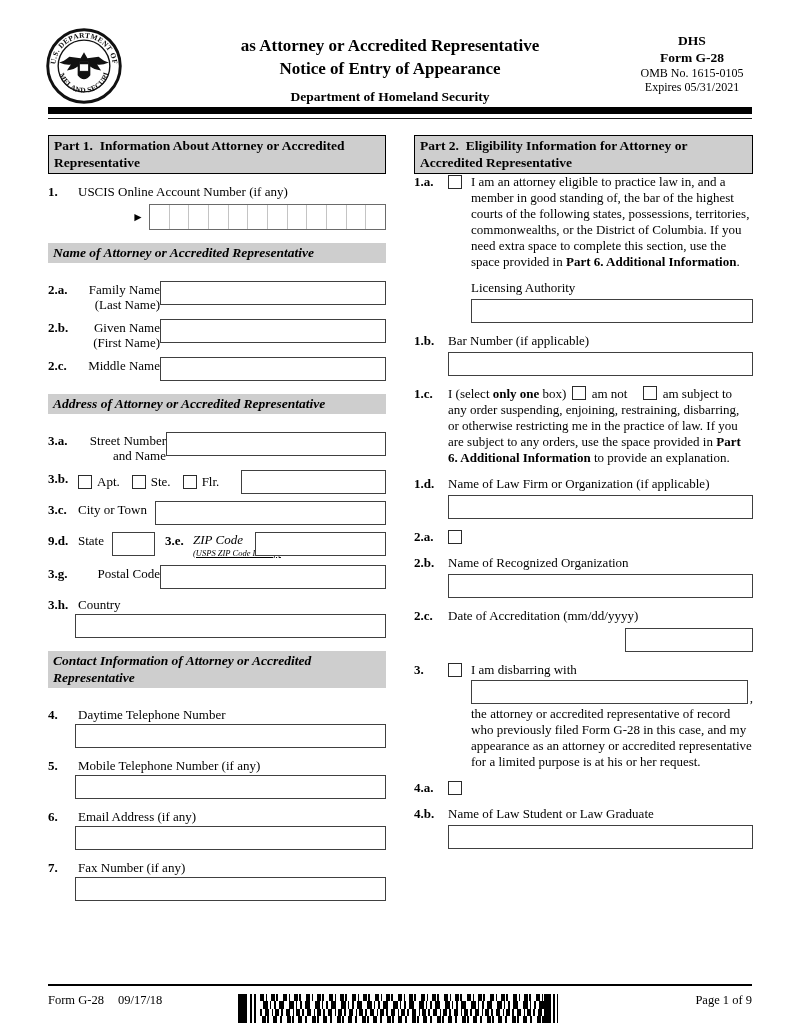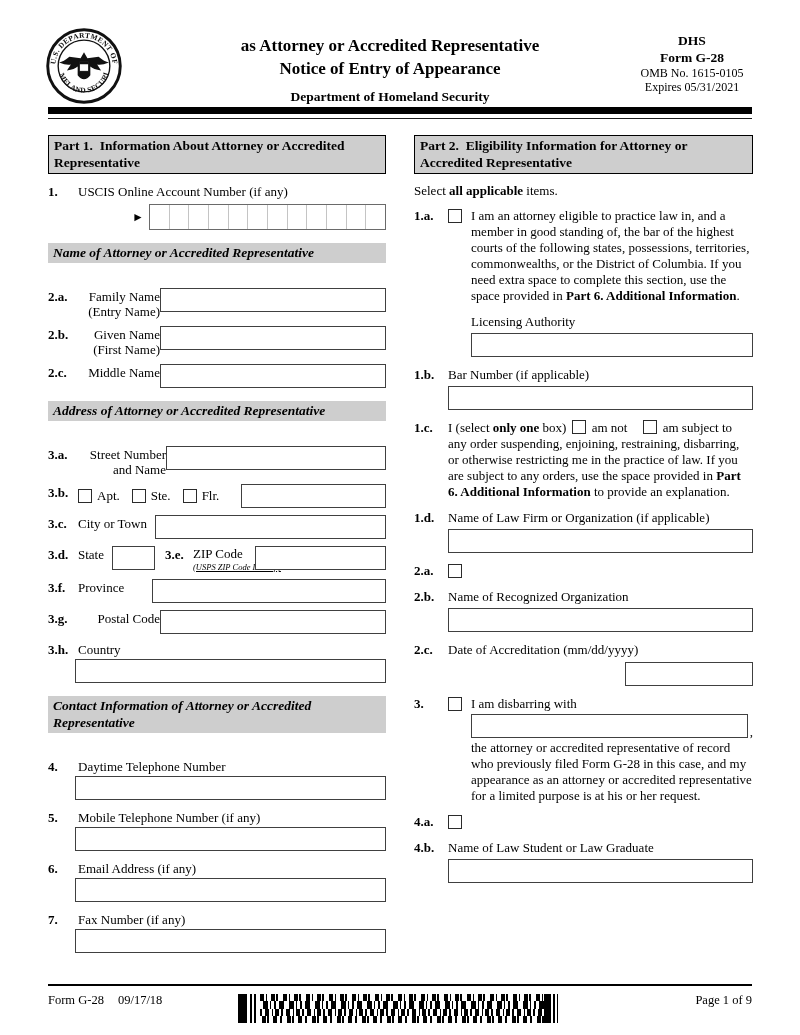--- a/index.html
+++ b/index.html
@@ -26,21 +26,21 @@
   .col-left  { width:338px; flex-shrink:0; }
   .col-right { flex:1; }
   .part-title {
     background:#cecece; border:1px solid #000; font-weight:bold;
     font-size:13.5px; line-height:17px; padding:1px 5px 2px;
     white-space:pre-wrap;
   }
   .section-bar {
     background:#cecece; font-weight:bold; font-style:italic;
     font-size:13.5px; line-height:17px; padding:1px 5px 2px;
-    margin:13px 0 25px;
+    margin:13px 0 18px;
   }
   
   input.tx {
     font-family:"Liberation Serif", serif; font-size:13px;
     border:1px solid #404040; background:#fff; height:24px;
     padding:2px 4px; border-radius:0; outline:none; width:100%;
   }
   .cbx {
     display:inline-block; width:14px; height:14px; border:1px solid #2b2b2b;
     background:#fff; flex-shrink:0; vertical-align:-2px;
@@ -57,21 +57,21 @@
   .comb { display:flex; flex:1; height:26px; border:1px solid #6a6a6a; background:#fff; }
   .comb-cell { flex:1; border-right:1px solid #c4c4c4; }
   .comb-cell:last-child { border-right:none; }
   .apt-row .cb-group { display:flex; align-items:center; margin-right:12px; padding-top:4px; }
   .apt-row .cb-group .cbx { margin-right:5px; }
   .apt-row input.tx { width:145px; margin-left:auto; flex:none; }
   .state-row .st-lbl { width:34px; }
   .state-input { width:43px !important; flex:none !important; }
   .zip-num { font-weight:bold; width:28px; margin-left:10px; flex-shrink:0; padding-top:1px; }
   .zip-stack { width:62px; flex-shrink:0; }
-  .zip-lbl { line-height:15px; padding-top:1px; }
+  .zip-lbl { line-height:15px; padding-top:1px;font-style:italic; }
   .zip-link { font-size:8.5px; font-style:italic; text-decoration:underline; white-space:nowrap; display:block; }
   .label-above { margin-bottom:2px; }
   .indent-input { margin:0 0 9px 27px; width:311px; }
   .indent-input input.tx { width:100%; }
   
   .p2-intro { margin:9px 0 9px; line-height:16px; }
   .p2-item { display:flex; align-items:flex-start; margin-bottom:10px; }
   .p2-num { width:34px; font-weight:bold; flex-shrink:0; line-height:16px; }
   .p2-cb { margin-right:9px; margin-top:1px; }
   .p2-body { flex:1; line-height:16px; }
@@ -167,21 +167,21 @@
             <div class="comb-cell"></div>
             <div class="comb-cell"></div>
             <div class="comb-cell"></div>
           </div>
       </div>
 
       <div class="section-bar">Name of Attorney or Accredited Representative</div>
 
       <div class="row">
         <span class="num">2.a.</span>
-        <span class="lbl w82"><span>Family Name</span><span class="l2">(Entry Name)</span></span>
+        <span class="lbl w82"><span>Family Name</span><span class="l2">(Last Name)</span></span>
         <input type="text" class="tx" style="">
       </div>
       <div class="row">
         <span class="num">2.b.</span>
         <span class="lbl w82"><span>Given Name</span><span class="l2">(First Name)</span></span>
         <input type="text" class="tx" style="">
       </div>
       <div class="row">
         <span class="num">2.c.</span>
         <span class="lbl w82">Middle Name</span>
@@ -210,36 +210,31 @@
             <span>Flr.</span>
           </span>
         <input type="text" class="tx" style="">
       </div>
       <div class="row">
         <span class="num">3.c.</span>
         <span class="lbl w77">City or Town</span>
         <input type="text" class="tx" style="">
       </div>
       <div class="row state-row">
-        <span class="num">3.d.</span>
+        <span class="num">9.d.</span>
         <span class="lbl st-lbl">State</span>
         <input type="text" class="tx state-input" style="">
         <span class="zip-num">3.e.</span>
         <span class="zip-stack">
           <span class="zip-lbl">ZIP Code</span>
           <span class="zip-link">(USPS ZIP Code Lookup)</span>
         </span>
         <input type="text" class="tx" style="">
       </div>
       <div class="row">
-        <span class="num">3.f.</span>
-        <span class="lbl w74">Province</span>
-        <input type="text" class="tx" style="">
-      </div>
-      <div class="row">
         <span class="num">3.g.</span>
         <span class="lbl w82">Postal Code</span>
         <input type="text" class="tx" style="">
       </div>
       <div class="row label-above">
         <span class="num">3.h.</span>
         <span class="lbl">Country</span>
       </div>
       <div class="indent-input"><input type="text" class="tx" style=""></div>
 
@@ -266,23 +261,20 @@
       <div class="row label-above">
         <span class="num">7.</span>
         <span class="lbl">Fax Number (if any)</span>
       </div>
       <div class="indent-input"><input type="text" class="tx" style=""></div>
     </div>
 
     <div class="col-right">
       <div class="part-title">Part 2.  Eligibility Information for Attorney or Accredited Representative</div>
 
-      <div class="p2-intro">
-        <span>Select </span><b>all applicable</b><span> items.</span>
-      </div>
 
       <div class="p2-item">
         <span class="p2-num">1.a.</span>
         <span class="cbx p2-cb"></span>
         <div class="p2-body">
           <div><span>I am an attorney eligible to practice law in, and a member in good standing of, the bar of the highest courts of the following states, possessions, territories, commonwealths, or the District of Columbia.  If you need extra space to complete this section, use the space provided in </span><b>Part 6. Additional Information</b><span>.</span></div>
           <div class="lic-label">Licensing Authority</div>
           <div class="p2-label-input"><input type="text" class="tx" style=""></div>
         </div>
       </div>

